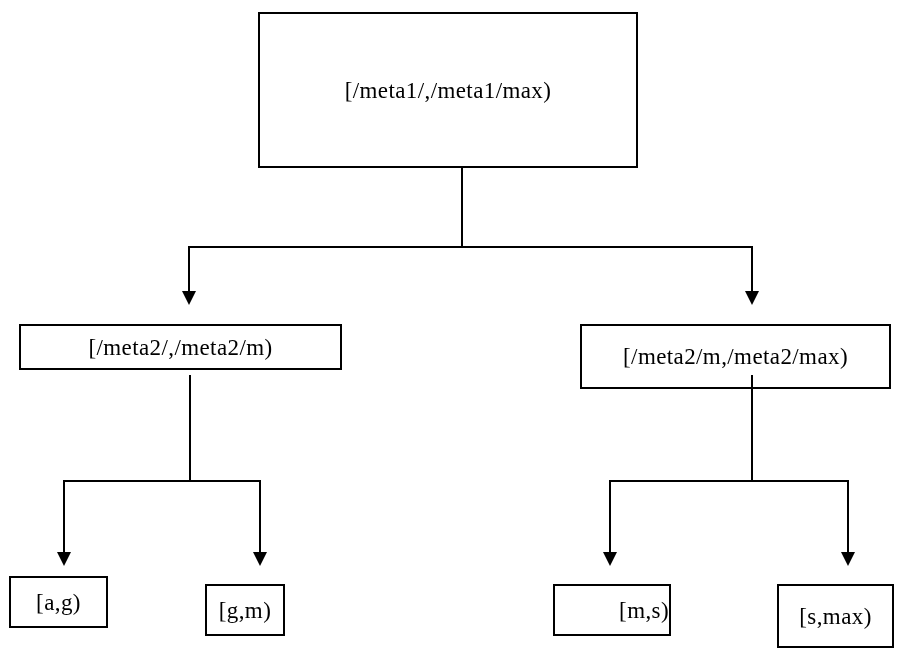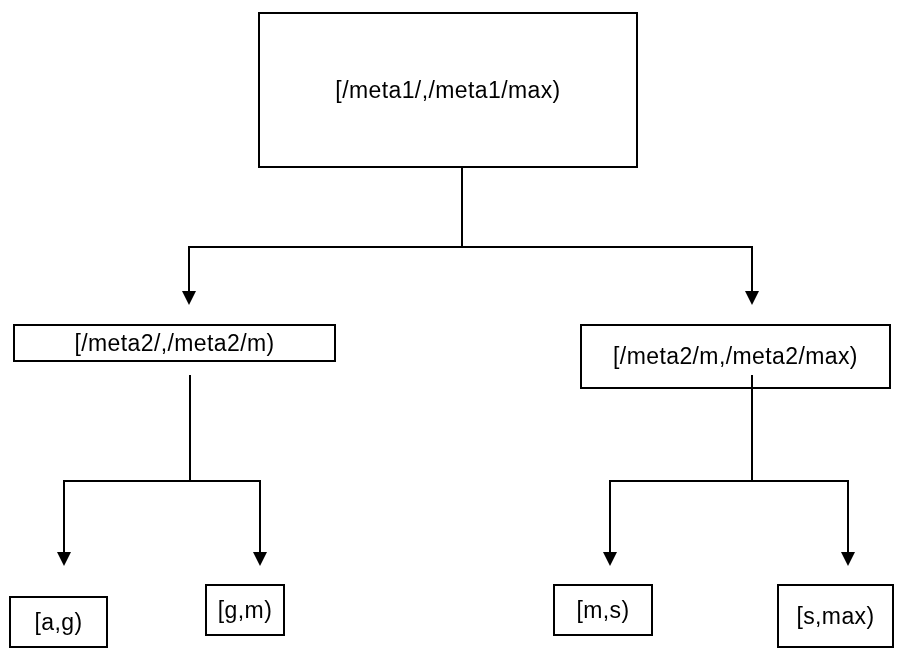--- a/index.html
+++ b/index.html
@@ -20,65 +20,66 @@
   .node {
     position: absolute;
     box-sizing: border-box;
     border: 2px solid #000000;
     background: #ffffff;
     display: flex;
     align-items: center;
     justify-content: center;
   }
   .node-label {
-    font-family: Liberation Sans, sans-serif;
+    font-family: Liberation Serif, serif;
     font-size: 23px;
     line-height: 1;
     color: #000000;
     letter-spacing: 0.4px;
     white-space: pre;
   }
   
   #node-root {
     left: 258px;
     top: 12px;
     width: 380px;
     height: 156px;
   }
   
   #node-meta2-low {
-    left: 13px;
+    left: 19px;
     top: 324px;
     width: 323px;
-    height: 38px;
+    height: 46px;
   }
   #node-meta2-high {
     left: 580px;
     top: 324px;
     width: 311px;
     height: 65px;
   }
   
   #node-leaf-ag {
     left: 9px;
-    top: 596px;
+    top: 576px;
     width: 99px;
     height: 52px;
   }
   #node-leaf-gm {
     left: 205px;
     top: 584px;
     width: 80px;
     height: 52px;
   }
   #node-leaf-ms {
     left: 553px;
     top: 584px;
-    width: 100px;
+    width: 118px;
     height: 52px;
+    justify-content: flex-end;
   }
   #node-leaf-smax {
     left: 777px;
     top: 584px;
     width: 117px;
     height: 64px;
   }
   
   .edge-v {
     position: absolute;

